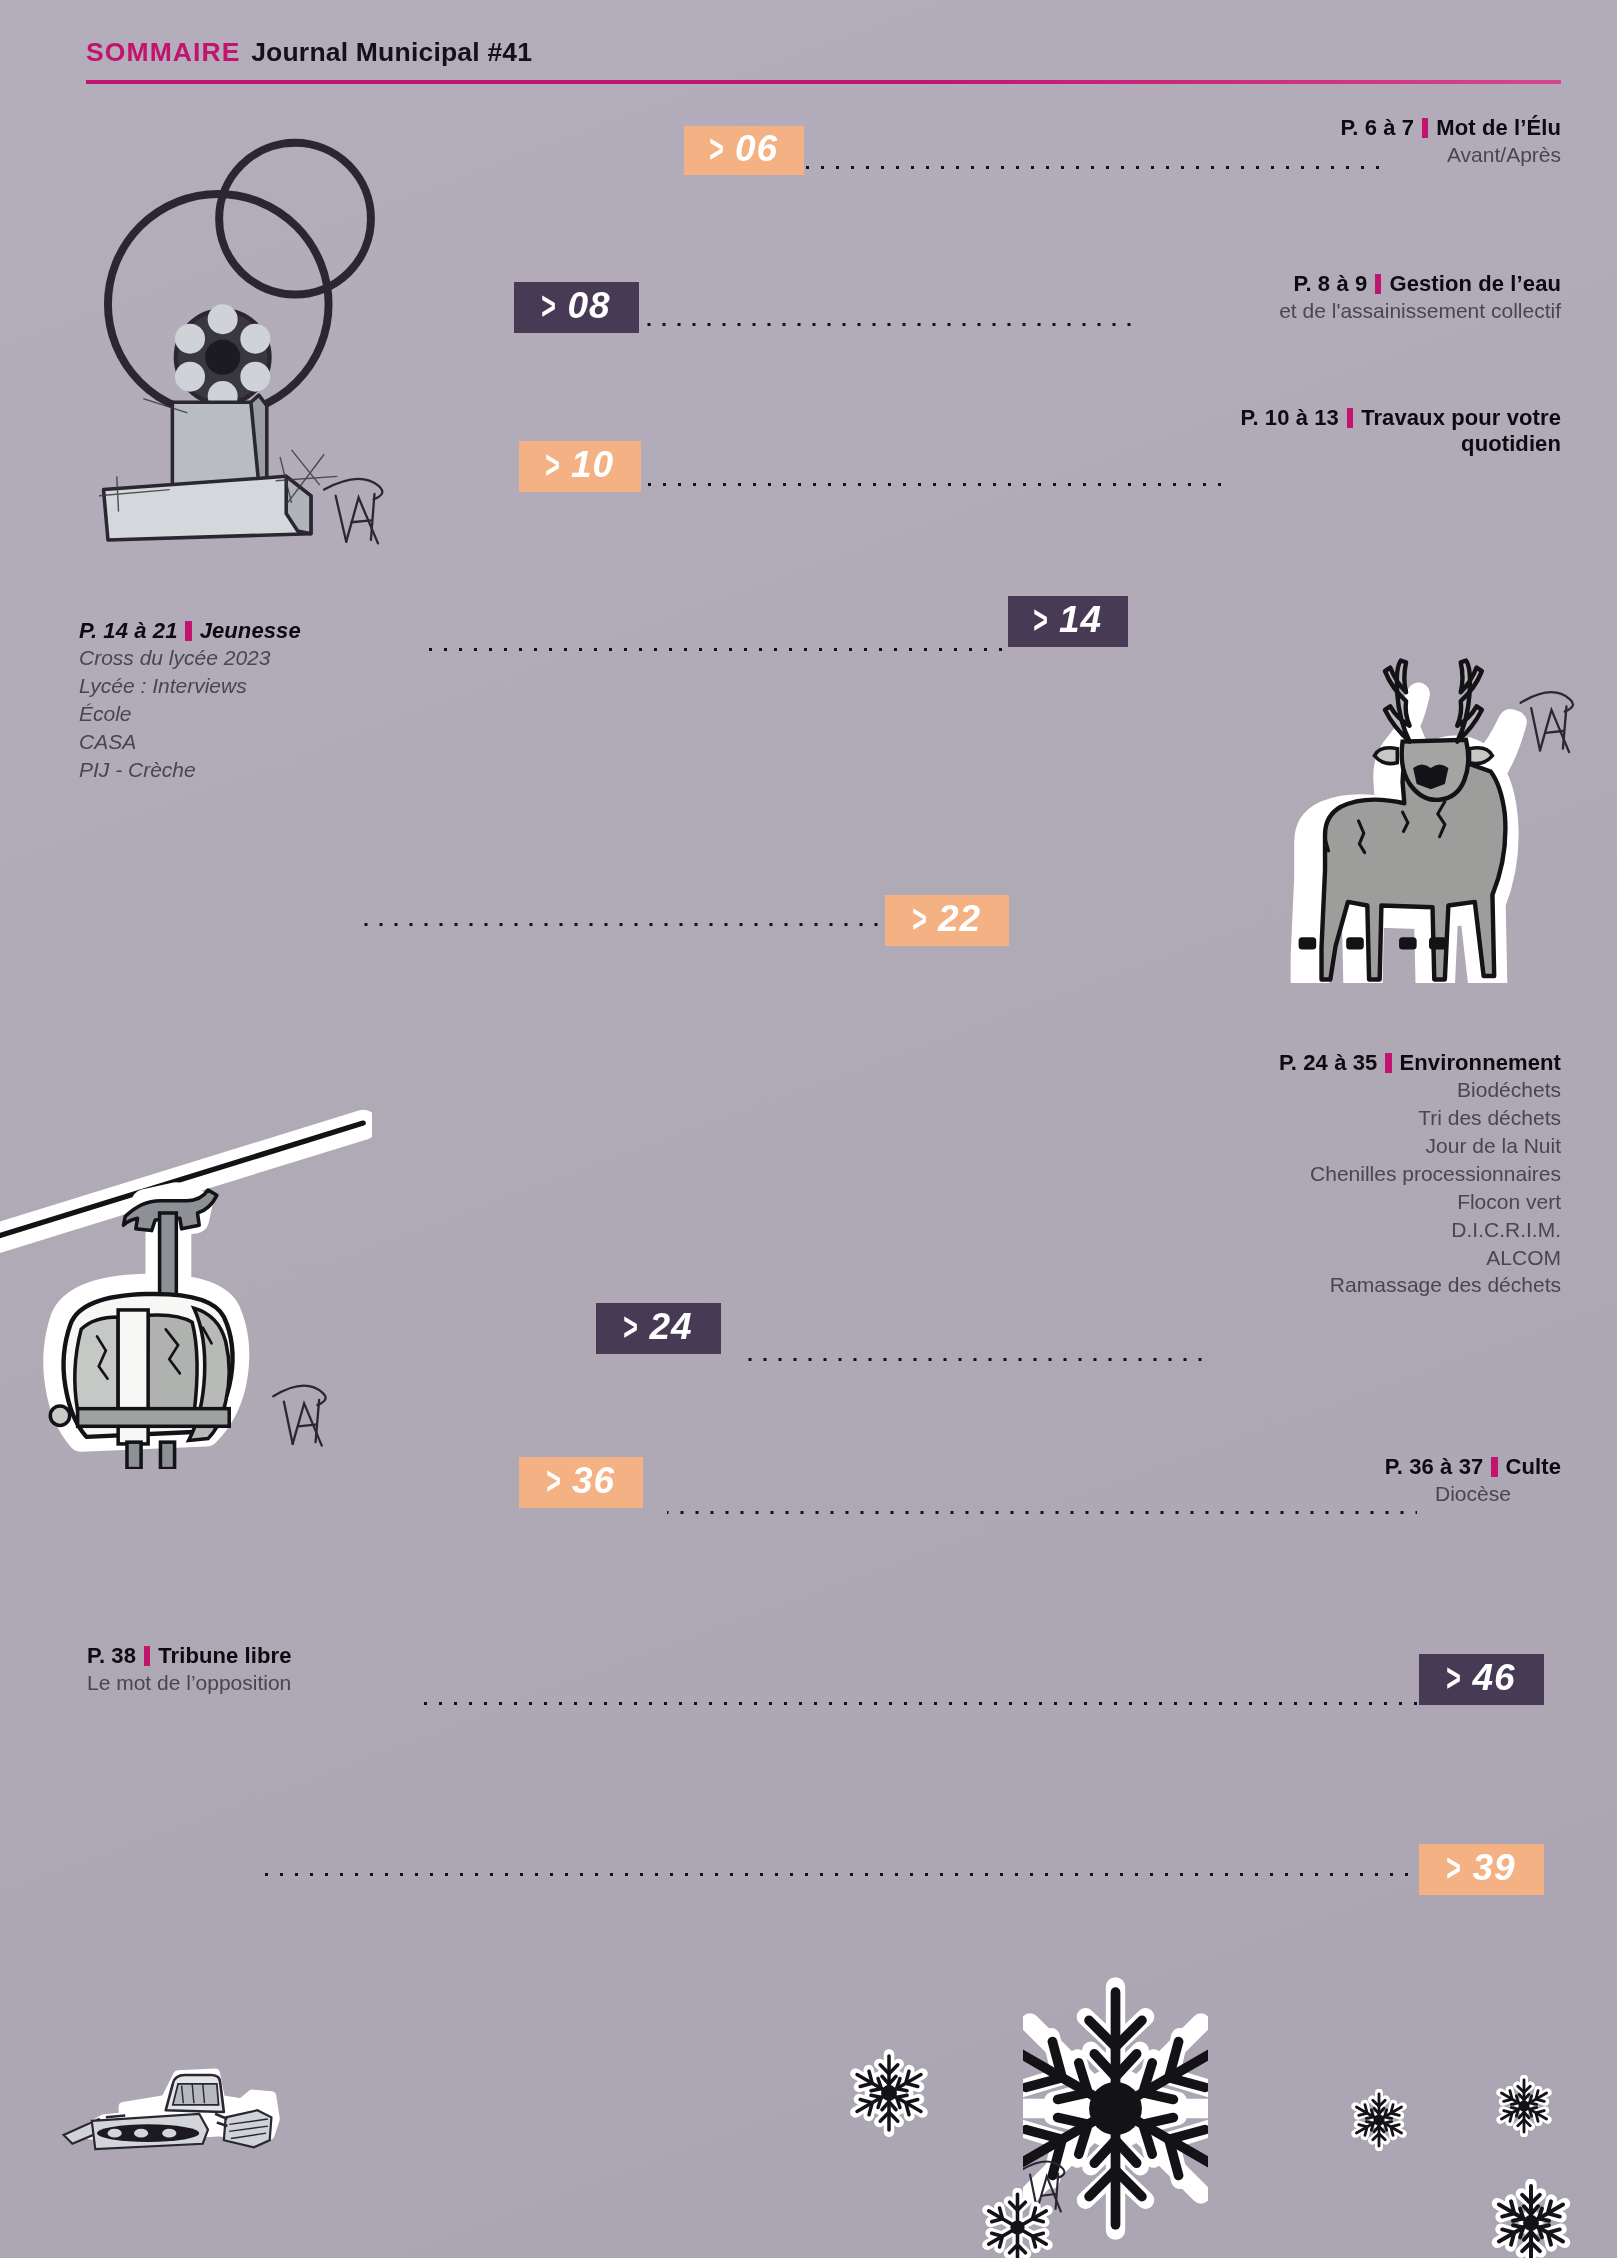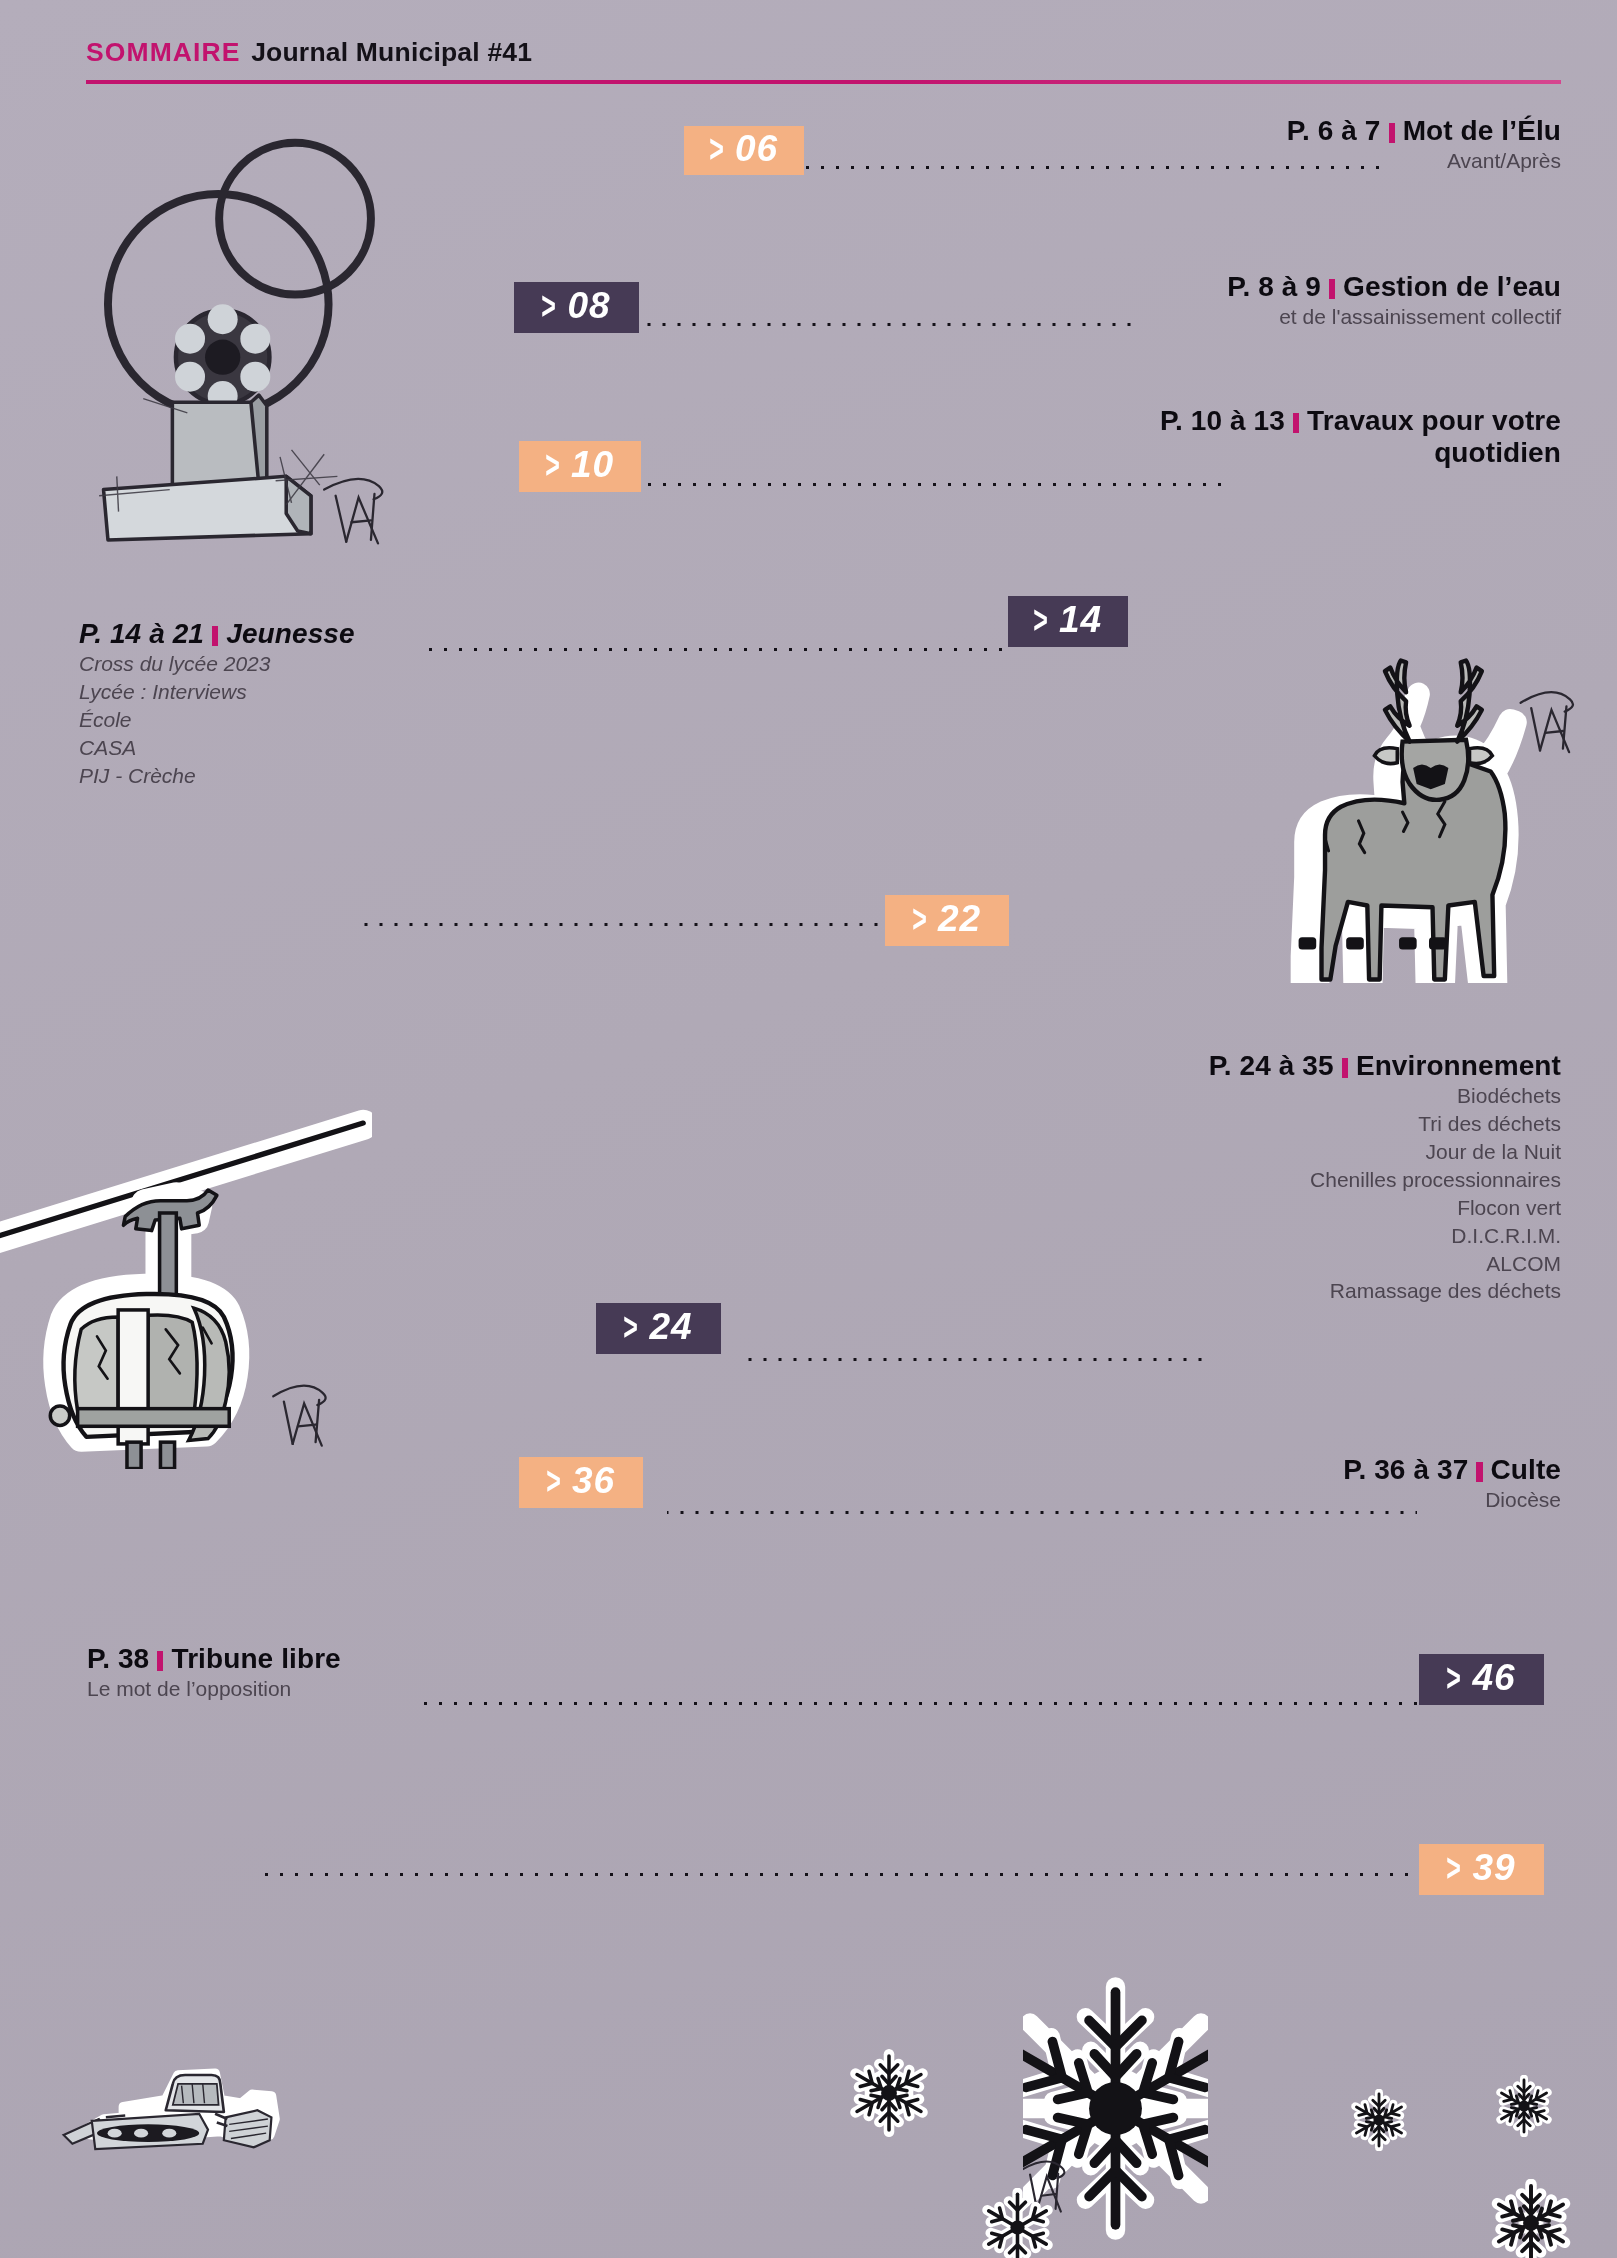--- a/index.html
+++ b/index.html
@@ -29,21 +29,21 @@
     padding:3.5px 16px 7px 12.4px;
     line-height:1;
     box-sizing:border-box;
   }
   .badge.orange{background:#f4b183;}
   .badge.purple{background:#463a55;}
   .badge .chev{font-size:32px;font-weight:bold;font-style:normal;transform:scaleX(.78) scaleY(1.22);}
 
   
   .entry{position:absolute;}
-  .entry .title{font-size:28px;font-weight:bold;color:#0d0b11;white-space:nowrap;letter-spacing:0.1px;}
+  .entry .title{font-size:22px;font-weight:bold;color:#0d0b11;white-space:nowrap;letter-spacing:0.1px;}
   .entry .pages{font-weight:bold;color:#0d0b11;}
   .entry .bar{display:inline-block;width:6.2px;height:19.4px;background:#c2136e;
     vertical-align:-2.6px;margin:0 8px;}
   .entry .sub{font-size:21px;color:#4c4550;line-height:1.33;white-space:nowrap;font-weight:300;}
   .right{text-align:right;}
   .left{text-align:left;}
 
   
   .dots{position:absolute;height:5.3px;
     background-image:radial-gradient(circle,#141118 1.7px,transparent 1.9px);
@@ -309,21 +309,21 @@
       <path d="M346 372 l20 -2"></path>
       <path d="M370 342 l-4 48"></path>
     </g>
   </svg>
 
   <div class="badge orange" style="left:519px;top:1457px;width:124px;height:51px;">
     <span class="chev">&gt;</span>
     <span>36</span>
   </div>
   <div class="dots" style="left:667px;top:1510px;width:750px;"></div>
-  <div class="entry right" style="right:57px;top:1454px;">
+  <div class="entry right" style="right:57px;top:1454px;text-align:center;">
     <div class="title">
       <span class="pages">P. 36 à 37</span><span class="bar"></span><span>Culte</span>
     </div>
     <div class="sub">Diocèse</div>
   </div>
 
   <div class="entry left" style="left:87px;top:1643px;">
     <div class="title">
       <span class="pages">P. 38</span><span class="bar"></span><span>Tribune libre</span>
     </div>

